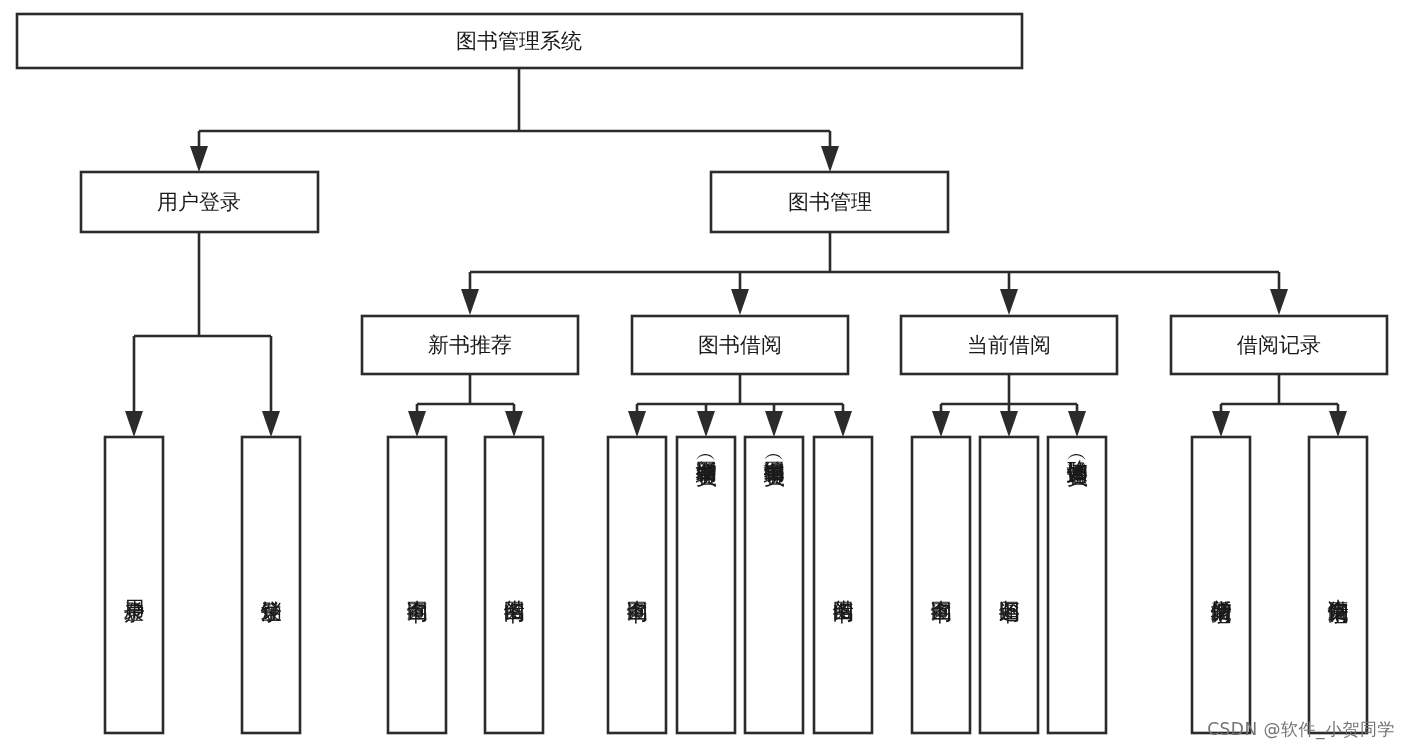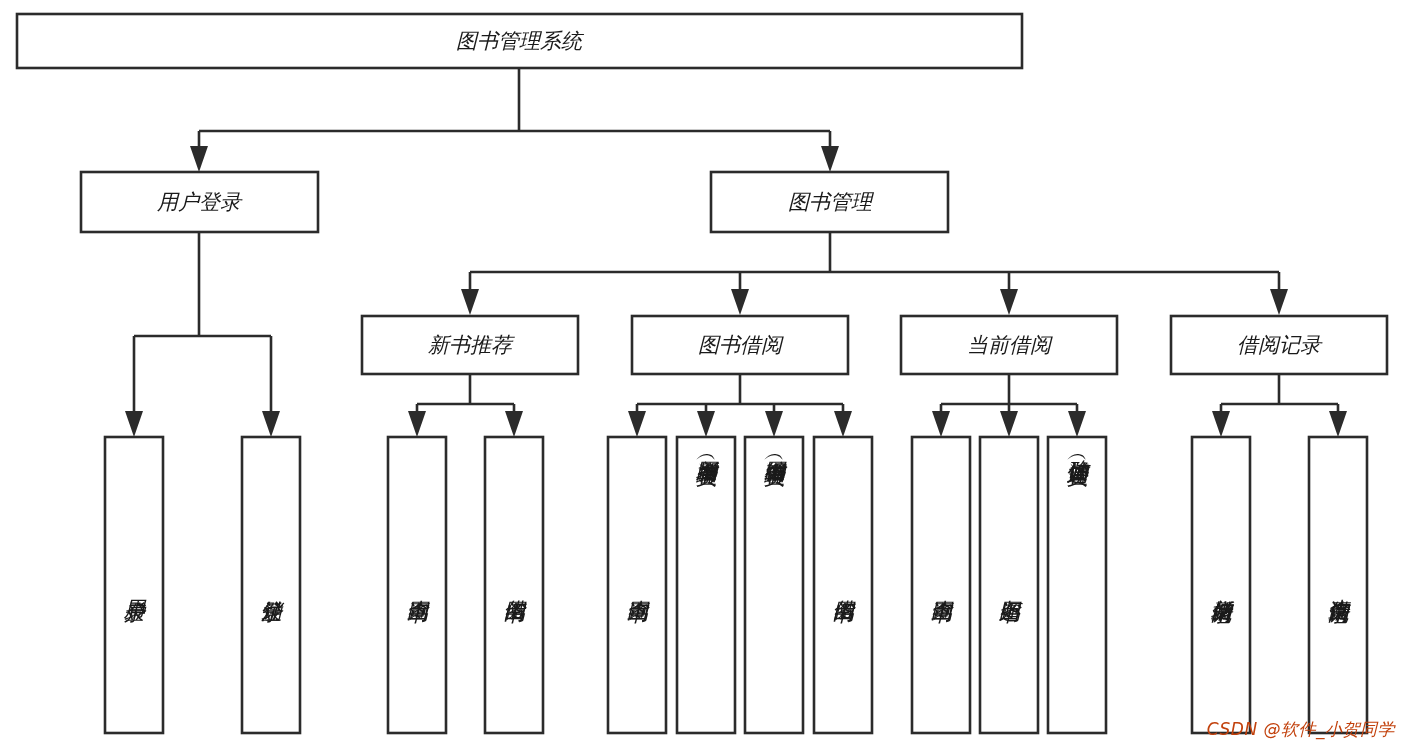--- a/index.html
+++ b/index.html
@@ -13,21 +13,20 @@
     font-family: "DejaVu Sans", "Liberation Sans", sans-serif;
     overflow: hidden;
     position: relative;
   }
   #diagram-root {
     position: absolute;
     left: 0;
     top: 0;
     width: 1405px;
     height: 747px;
-    font-style: italic;
   }
   .node-box {
     fill: #ffffff;
     stroke: #2b2b2b;
     stroke-width: 2.6;
   }
   .node-label-h {
     font-family: "DejaVu Sans", "Liberation Sans", sans-serif;
     font-size: 21px;
     fill: #1a1a1a;
@@ -63,21 +62,21 @@
   }
   .vlabel-wrap.centered {
     align-items: center;
   }
   .watermark {
     position: absolute;
     right: 10px;
     bottom: 6px;
     font-family: "DejaVu Sans", "Liberation Sans", sans-serif;
     font-size: 17px;
-    color: #c2410c;
+    color: #737373;
     white-space: nowrap;
     letter-spacing: 0.5px;
   }
 </style>
 </head>
 <body>
 
 <div id="diagram-root">
 
   <svg width="1405" height="747" viewBox="0 0 1405 747" xmlns="http://www.w3.org/2000/svg">

